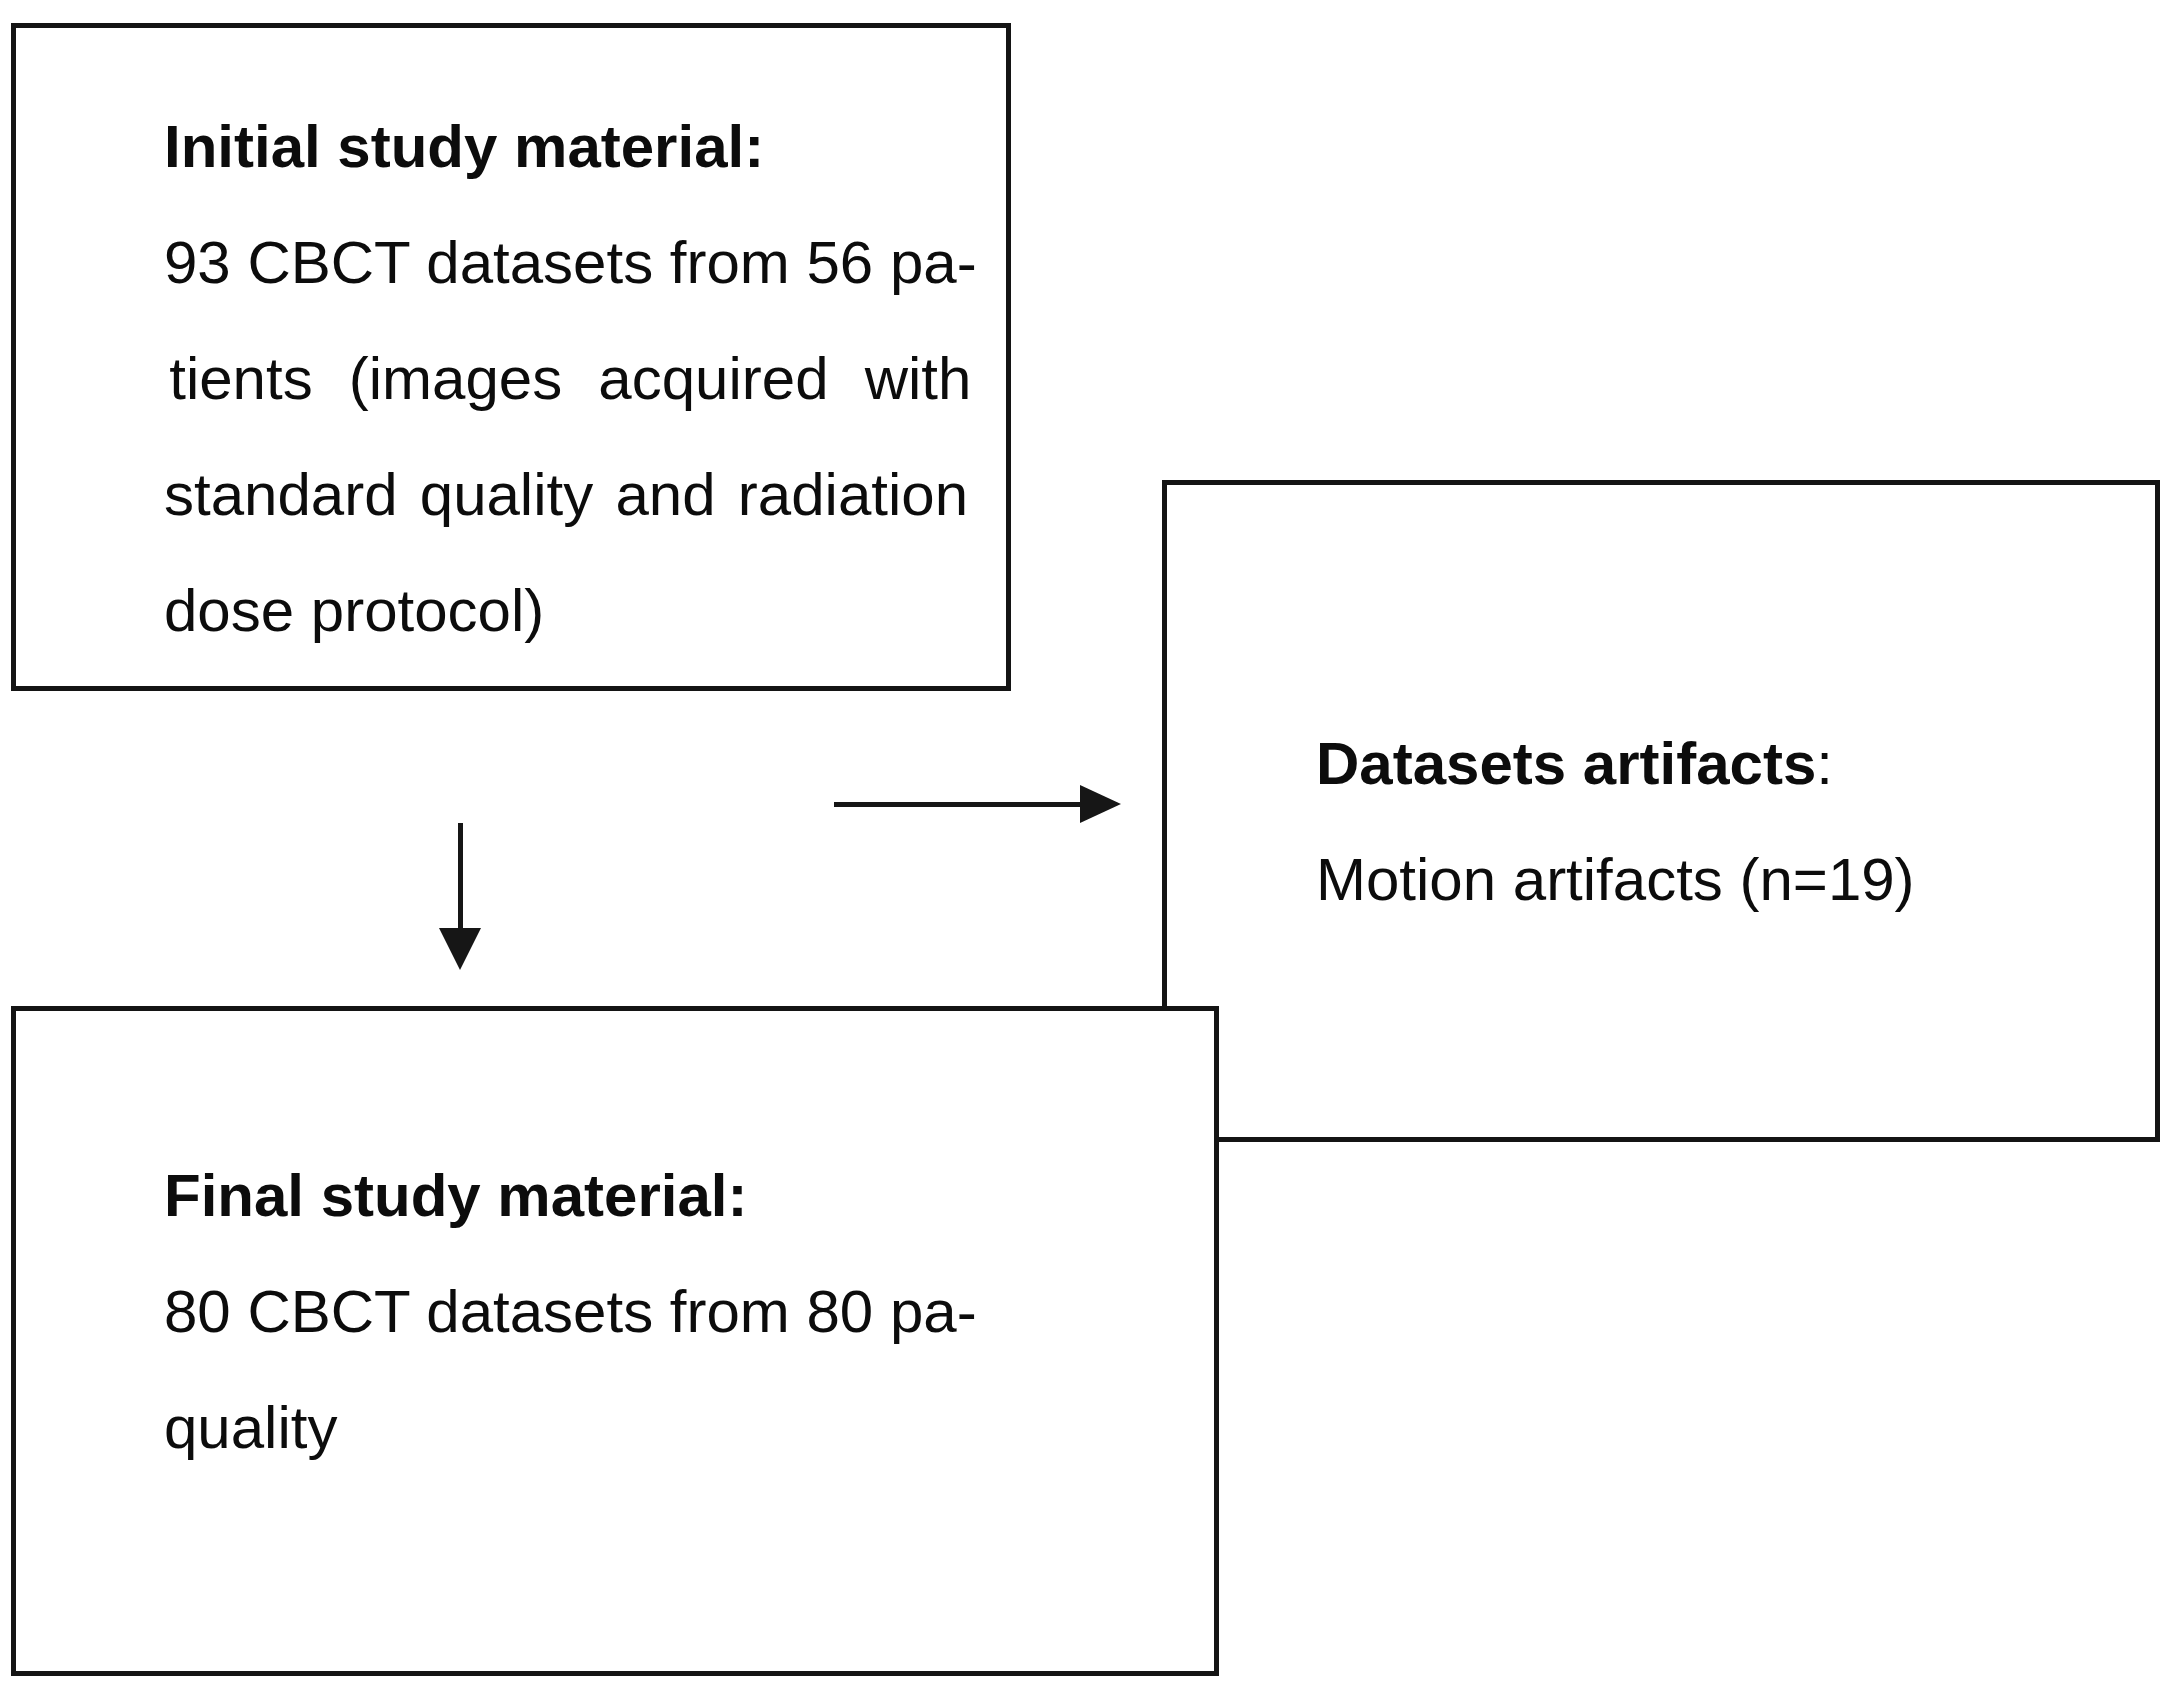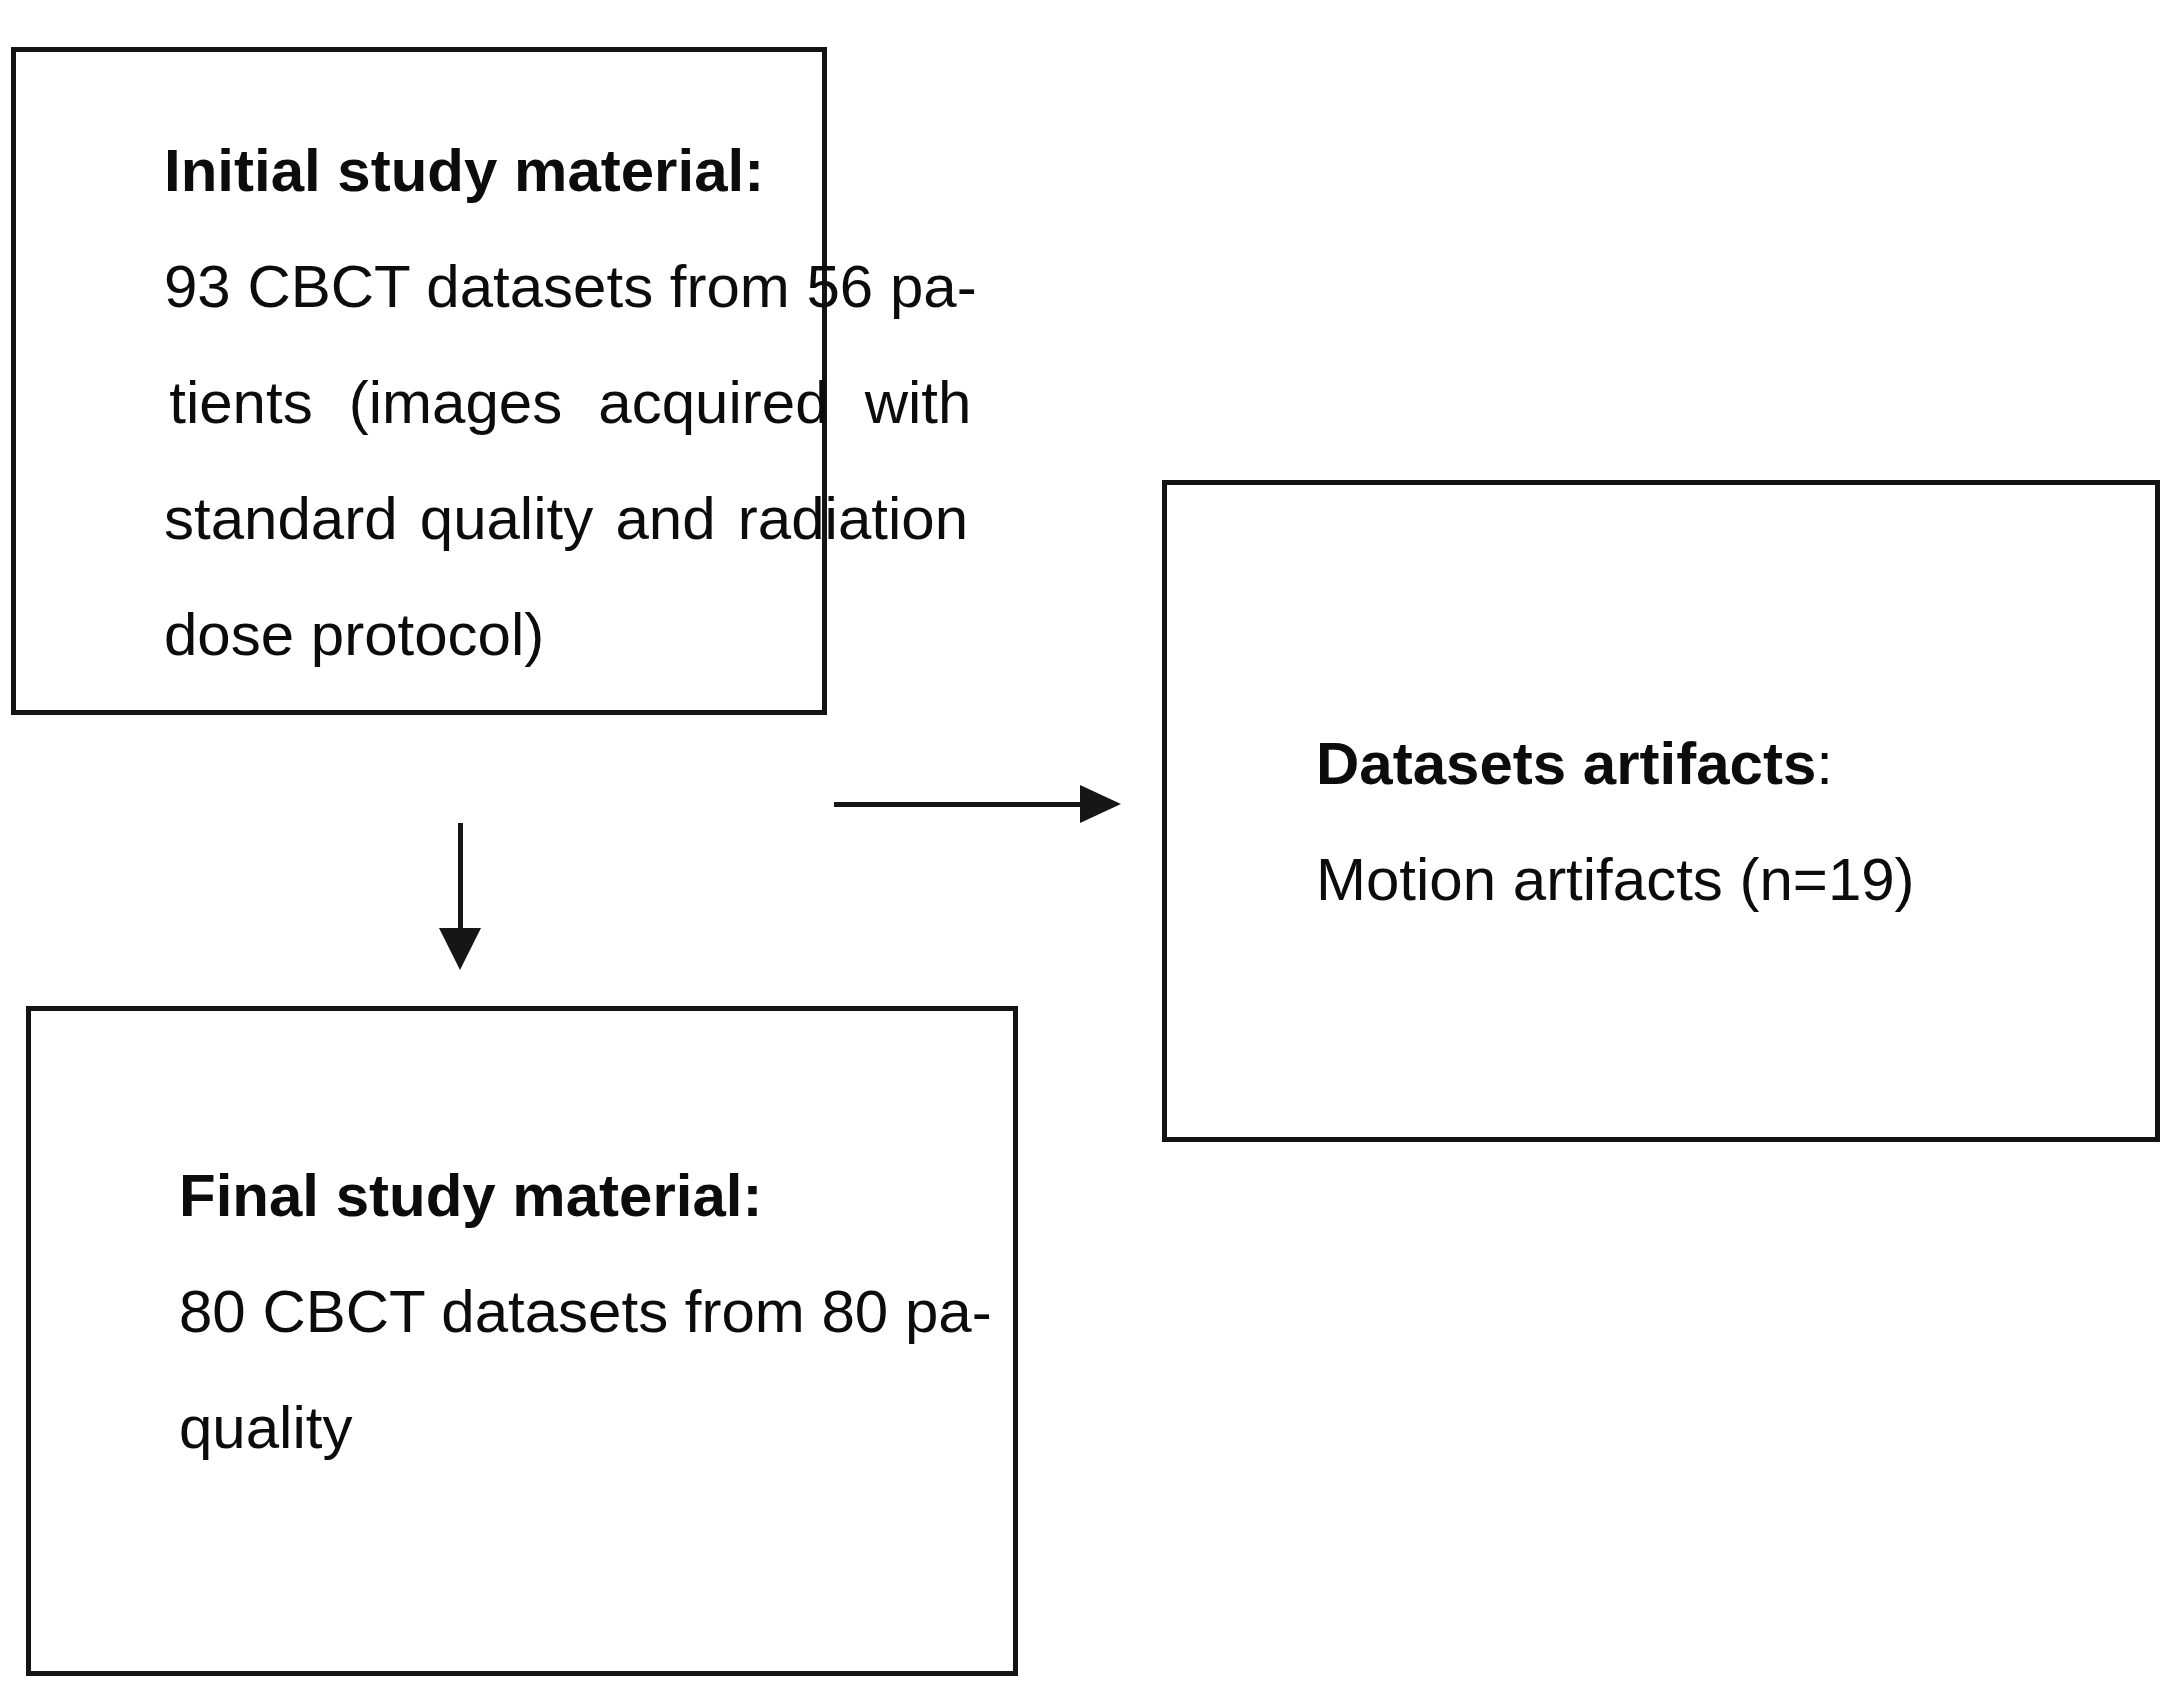--- a/index.html
+++ b/index.html
@@ -15,23 +15,23 @@
     overflow: hidden;
     font-family: "Liberation Sans", sans-serif;
     color: #0c0c0c;
   }
   .box {
     position: absolute;
     box-sizing: border-box;
     border: 5.6px solid #141414;
     background: #ffffff;
   }
-  .box-initial  { left: 11px;   top: 23px;   width: 816px; height: 668px; margin-top: 24px; }
+  .box-initial  { left: 11px;   top: 23px;   width: 1000px; height: 668px; }
   .box-excluded { left: 1162px; top: 480px;  width: 998px; height: 662px; }
-  .box-final    { left: 26px;   top: 1006px; width: 992px; height: 670px; }
+  .box-final    { left: 11px;   top: 1006px; width: 1208px; height: 670px; }
 
   .box-text {
     position: absolute;
     font-size: 60px;
     line-height: 116px;
     white-space: nowrap;
     color: #0c0c0c;
   }
   .box-initial  .box-text { left: 148px; top: 61px; }
   .box-excluded .box-text { left: 149px; top: 221px; }

